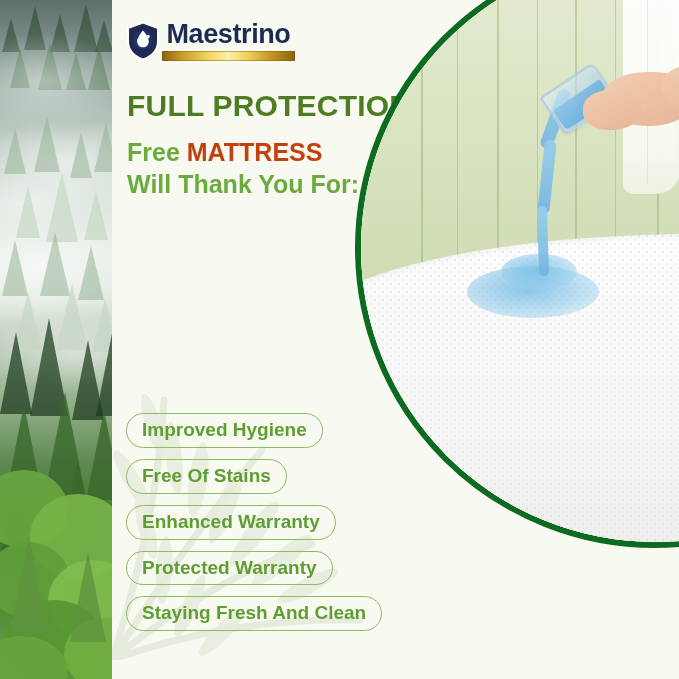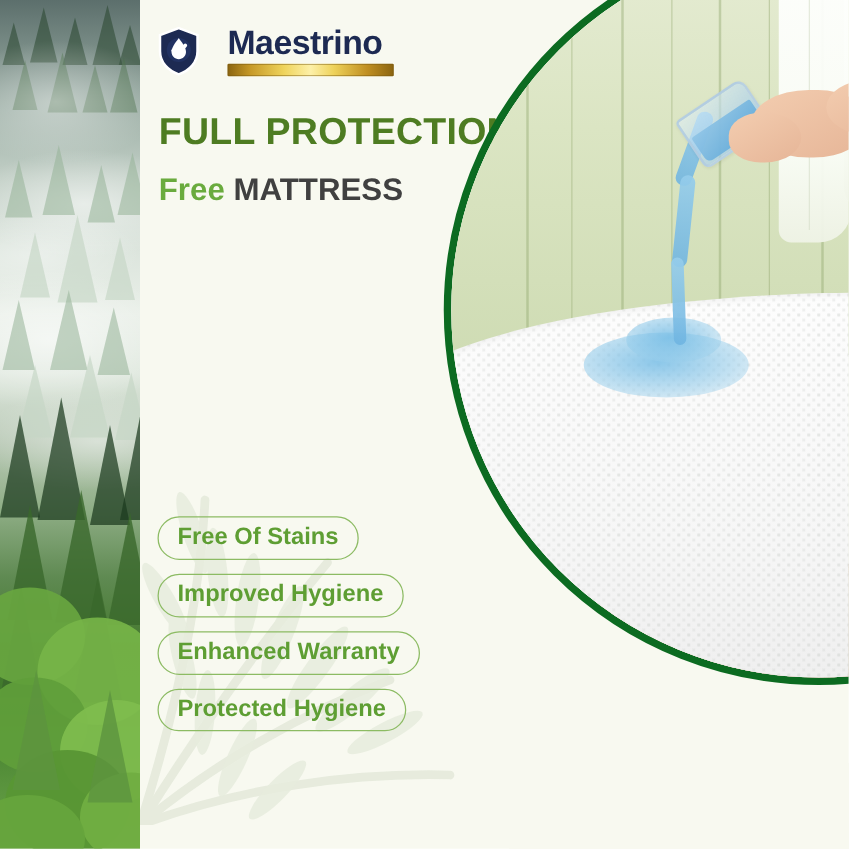--- a/index.html
+++ b/index.html
@@ -38,32 +38,32 @@
 
   
   .panel{position:absolute;left:112px;top:0;width:567px;height:679px;background:#f8f9f0;overflow:hidden;}
 
   
   .watermark{position:absolute;left:-10px;top:330px;width:300px;height:330px;opacity:.5;pointer-events:none;}
 
   
   .logo{position:absolute;left:14px;top:20px;display:flex;align-items:flex-start;}
   .shield-wrap{width:34px;height:40px;margin-top:1px;}
-  .brandcol{margin-left:22px;display:flex;flex-direction:column;}
+  .brandcol{margin-left:2px;display:flex;flex-direction:column;align-items:center;}
   .brandname{font-size:27px;font-weight:bold;color:#1d2a52;letter-spacing:-.4px;line-height:1.05;
     font-family:"Liberation Sans",sans-serif;}
   .goldbar{margin-top:3px;height:10px;width:133px;border-radius:1px;
     background:linear-gradient(90deg,#8a6410 0%,#c79a28 14%,#efd45c 34%,#fdf0a8 50%,#eed25a 64%,#c08f22 84%,#8a6410 100%);
     box-shadow:0 0 0 1px rgba(120,88,18,.45) inset;}
 
   
   .headline{position:absolute;left:15px;top:90px;}
   .h1{font-size:30px;font-weight:bold;color:#4e7c22;letter-spacing:.2px;line-height:1.05;white-space:nowrap;}
   .h2{margin-top:14px;font-size:25px;font-weight:bold;color:#6aab3e;line-height:1.28;white-space:nowrap;}
-  .h2 .blue{color:#404040;}
+  .h2 .blue{color:#c2410c;}
 
   
   .pills{position:absolute;left:14px;top:413px;}
   .pill{display:inline-block;border:1.6px solid #8cbb63;border-radius:40px;
     padding:5px 15px 6px 15px;margin-bottom:11px;color:#5e9e33;font-size:19px;font-weight:bold;
     white-space:nowrap;background:transparent;line-height:1.15;}
 
   
   .circle-clip{position:absolute;left:355px;top:-52px;width:600px;height:600px;border-radius:50%;
     overflow:hidden;border:6px solid #0c6b21;box-sizing:border-box;}
@@ -205,28 +205,30 @@
       <div class="brandcol">
         <div class="brandname">Maestrino</div>
         <div class="goldbar"></div>
       </div>
     </div>
 
     <div class="headline">
       <div class="h1">FULL PROTECTION</div>
       <div class="h2">
         <span>Free </span><span class="blue">MATTRESS</span>
+        <div>Will Thank You For:</div>
       </div>
     </div>
 
     <div class="pills">
+      <div><span class="pill">Improved Hygiene</span></div>
       <div><span class="pill">Free Of Stains</span></div>
-      <div><span class="pill">Improved Hygiene</span></div>
       <div><span class="pill">Enhanced Warranty</span></div>
-      <div><span class="pill">Protected Hygiene</span></div>
+      <div><span class="pill">Protected Warranty</span></div>
+      <div><span class="pill">Staying Fresh And Clean</span></div>
     </div>
   </div>
 
   <div class="circle-clip">
     <div class="scene">
 
       <div class="wall"></div>
       <div class="plank wide" style="left:60px;"></div>
       <div class="plank" style="left:96px;"></div>
       <div class="plank wide" style="left:136px;"></div>

